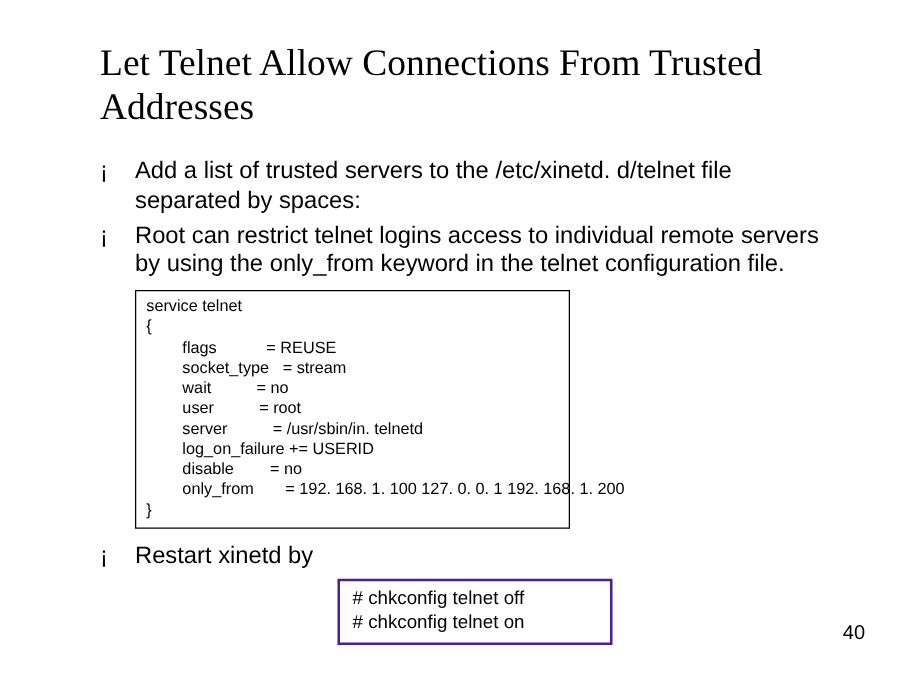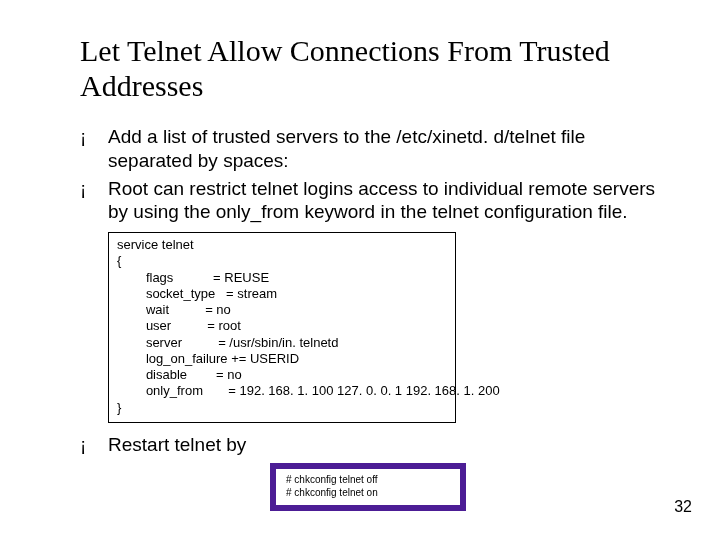--- a/index.html
+++ b/index.html
@@ -3,21 +3,21 @@
 <meta charset="utf-8">
 <style>
   * { box-sizing: border-box; margin: 0; padding: 0; }
   html, body { width: 720px; height: 540px; background: #fff; font-family: Verdana, Geneva, sans-serif; color: #000; }
   .slide { width: 720px; height: 540px; position: relative; padding: 34px 60px 30px 80px; }
   .title { font-family: Liberation Serif, serif; font-size: 30px; line-height: 1.15; font-weight: 400; margin-bottom: 22px; }
   .bullets { list-style: none; }
   .bullets > li { position: relative; padding-left: 28px; font-size: 19px; line-height: 1.25; margin-bottom: 4px; }
   .bullets > li::before { content: "¡"; position: absolute; left: 0; top: 0; font-size: 19px; color: #000; }
   .codebox { border: 1px solid #000; font-family: Verdana, Geneva, sans-serif; font-size: 13px; line-height: 1.25; white-space: pre; margin: 8px 0 10px 28px; padding: 4px 8px 6px 8px; width: 348px; }
-  .codebox2 { border: 6px solid #4c1d95; font-family: Verdana, Geneva, sans-serif; font-size: 10px; line-height: 1.3; white-space: pre; margin: 6px 0 0 190px; padding: 4px 10px 6px 10px; width: 196px; }
+  .codebox2 { border: 2px solid #4c1d95; font-family: Verdana, Geneva, sans-serif; font-size: 15px; line-height: 1.3; white-space: pre; margin: 6px 0 0 190px; padding: 4px 10px 6px 10px; width: 220px; }
   .pagenum { position: absolute; right: 28px; bottom: 24px; font-size: 16px; font-family: Arial, Helvetica, sans-serif; }
 </style>
 </head>
 <body>
 
 <div class="slide">
 
   <h1 class="title">Let Telnet Allow Connections From Trusted Addresses</h1>
 
   <ul class="bullets">
@@ -36,22 +36,22 @@
         wait          = no
         user          = root
         server          = /usr/sbin/in. telnetd
         log_on_failure += USERID
         disable        = no
         only_from       = 192. 168. 1. 100 127. 0. 0. 1 192. 168. 1. 200
 }</div>
 
   <ul class="bullets">
     <li>
-      <span>Restart telnet by</span>
+      <span>Restart xinetd by</span>
     </li>
   </ul>
 
   <div class="codebox2"># chkconfig telnet off
 # chkconfig telnet on</div>
 
-  <div class="pagenum">32</div>
+  <div class="pagenum">40</div>
 
 </div>
 
 </body></html>

